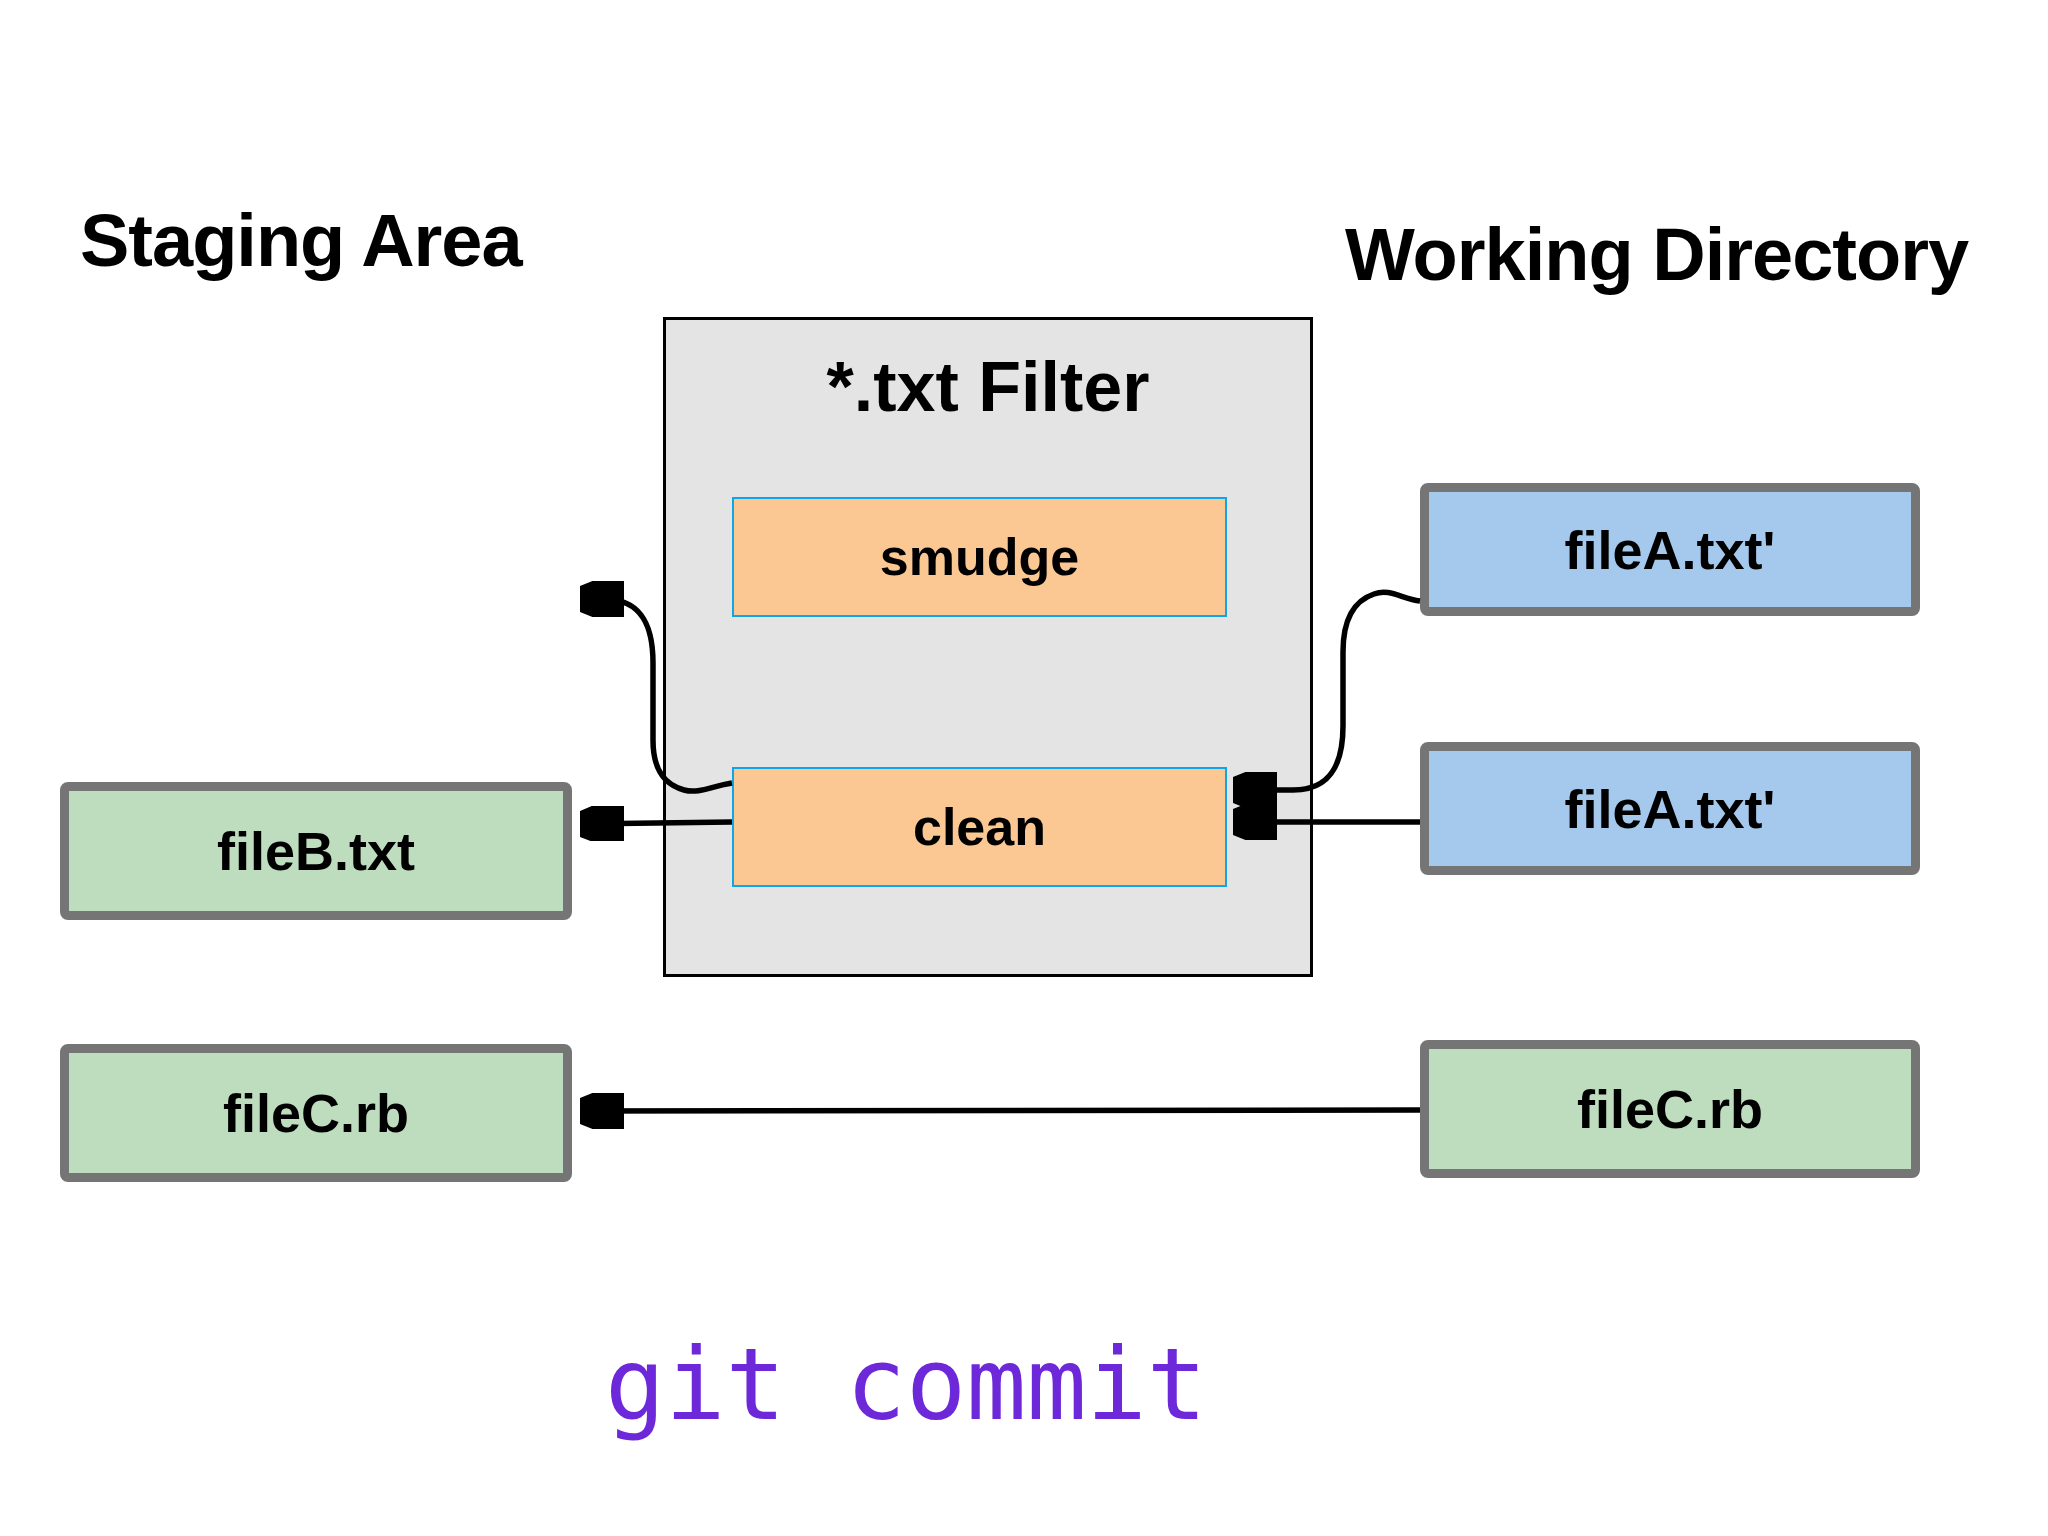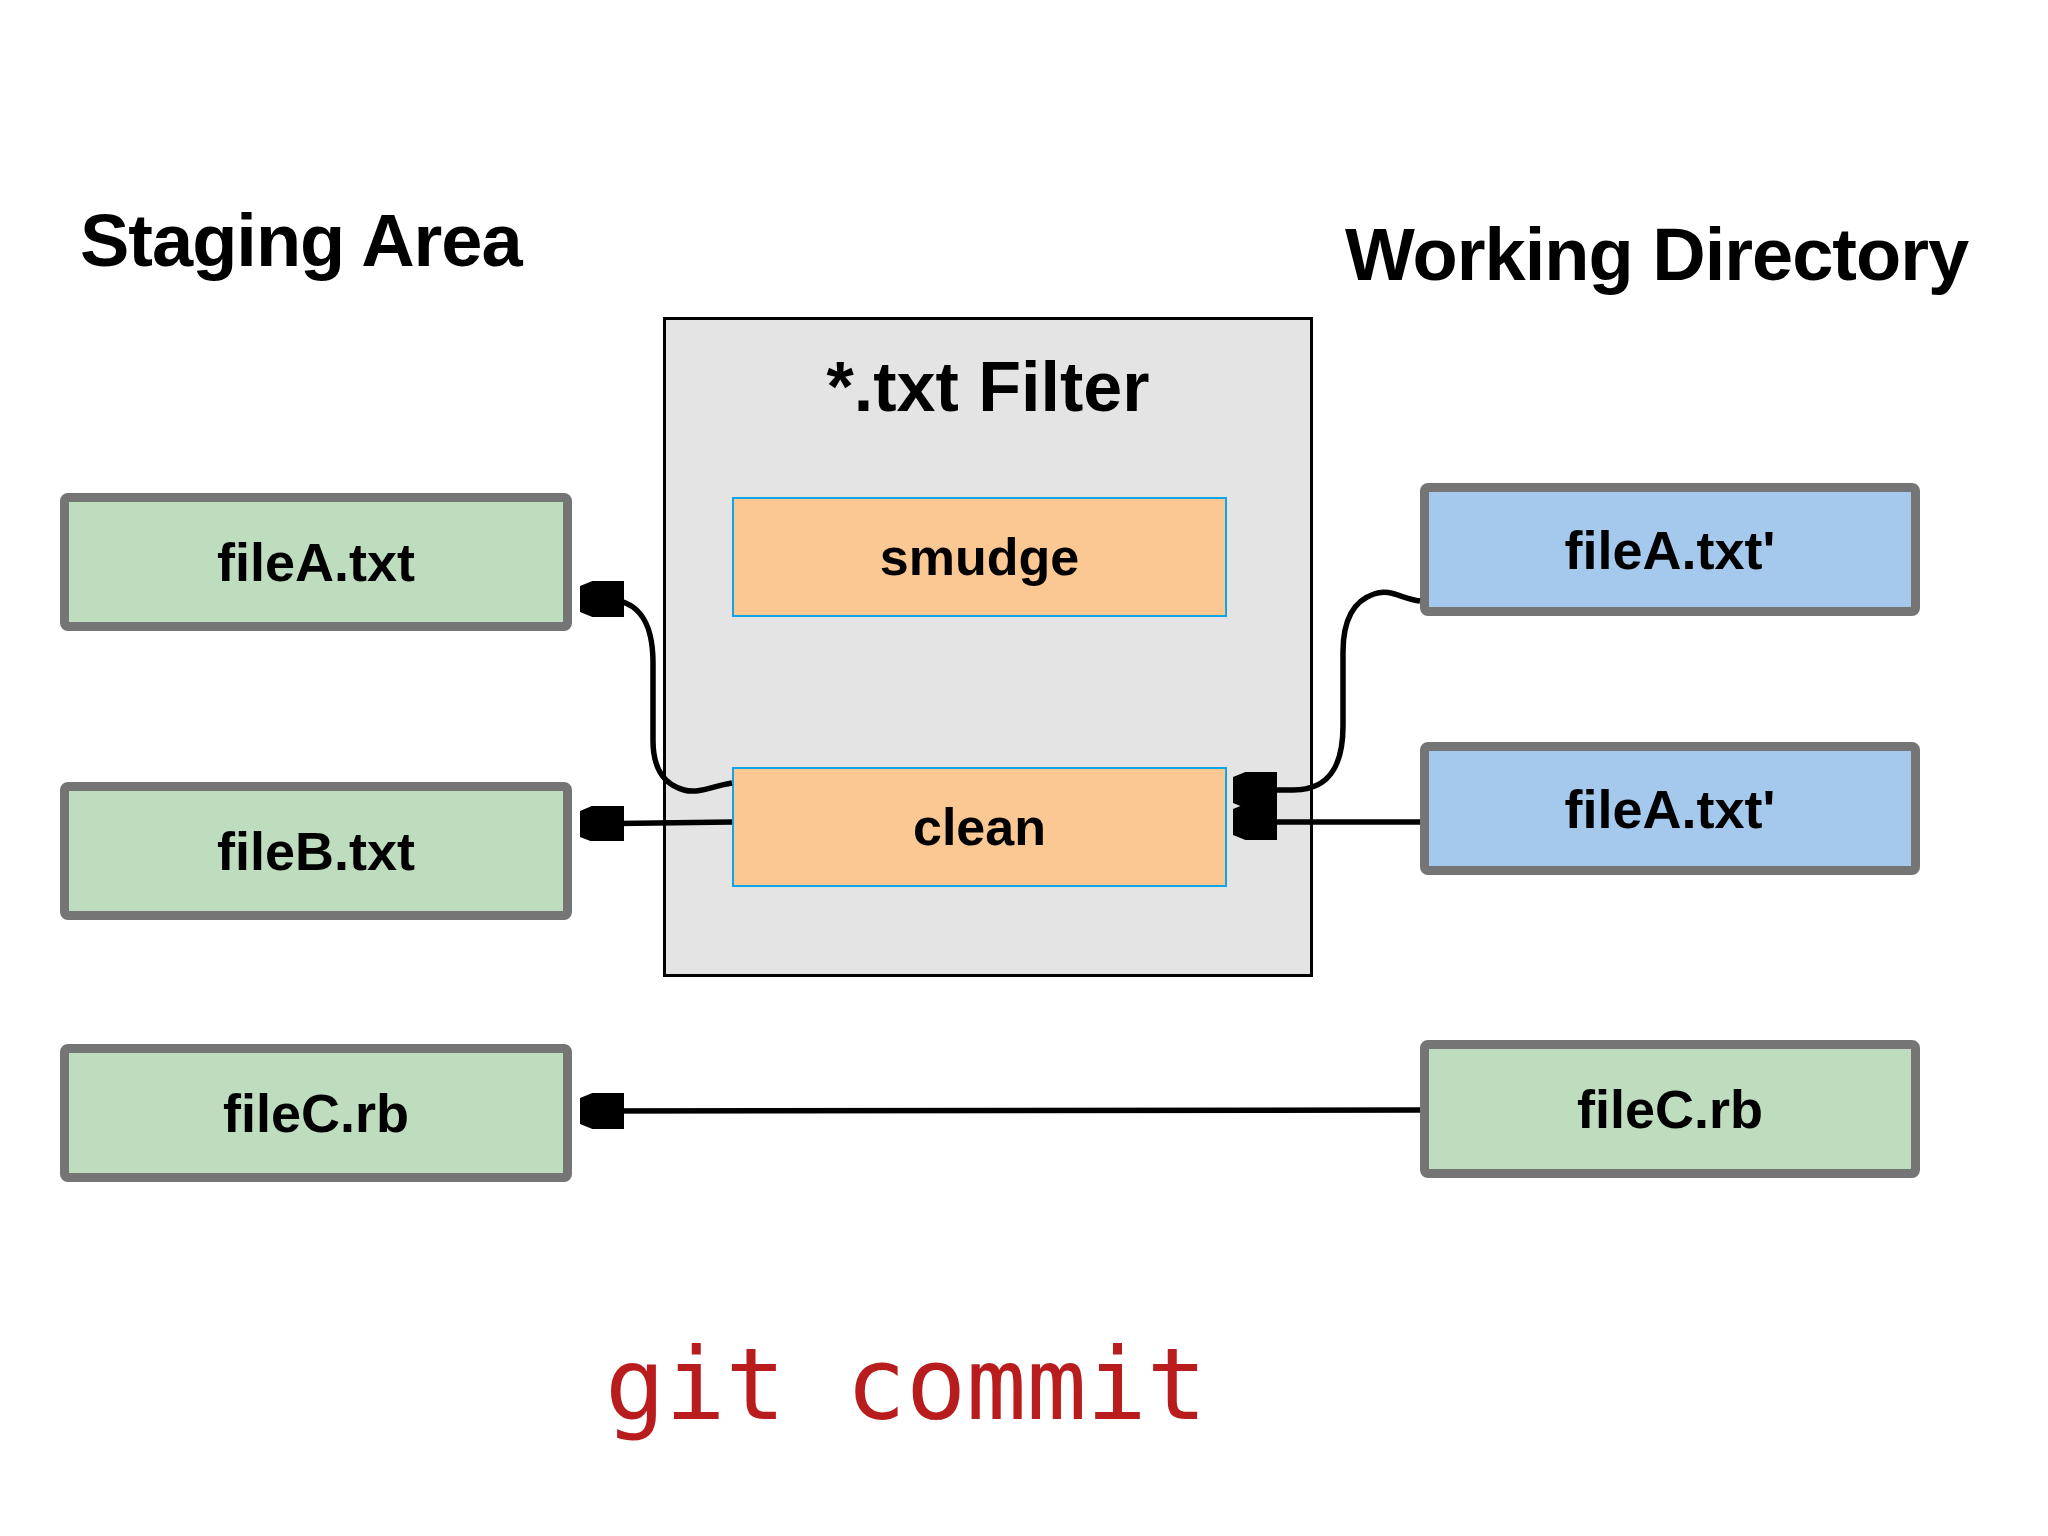--- a/index.html
+++ b/index.html
@@ -93,21 +93,21 @@
   }
 
   .command-caption {
     position: absolute;
     left: 0; top: 1330px;
     width: 1812px;
     text-align: center;
     font-family: "DejaVu Sans Mono", monospace;
     font-size: 100px;
     line-height: 1.1;
-    color: #b91c1c;
+    color: #6d28d9;
     white-space: nowrap;
   }
 </style>
 </head>
 <body>
 
 <div class="canvas">
 
   <div class="heading" id="heading-staging">Staging Area</div>
 
@@ -118,23 +118,20 @@
   <div class="filter-title">*.txt Filter</div>
 
   <div class="op-box" id="smudge-box">
     <span>smudge</span>
   </div>
 
   <div class="op-box" id="clean-box">
     <span>clean</span>
   </div>
 
-  <div class="file-node staged" id="staging-file-a">
-    <span>fileA.txt</span>
-  </div>
   <div class="file-node staged" id="staging-file-b">
     <span>fileB.txt</span>
   </div>
   <div class="file-node staged" id="staging-file-c">
     <span>fileC.rb</span>
   </div>
 
   <div class="file-node workblue" id="working-file-a">
     <span>fileA.txt'</span>
   </div>

